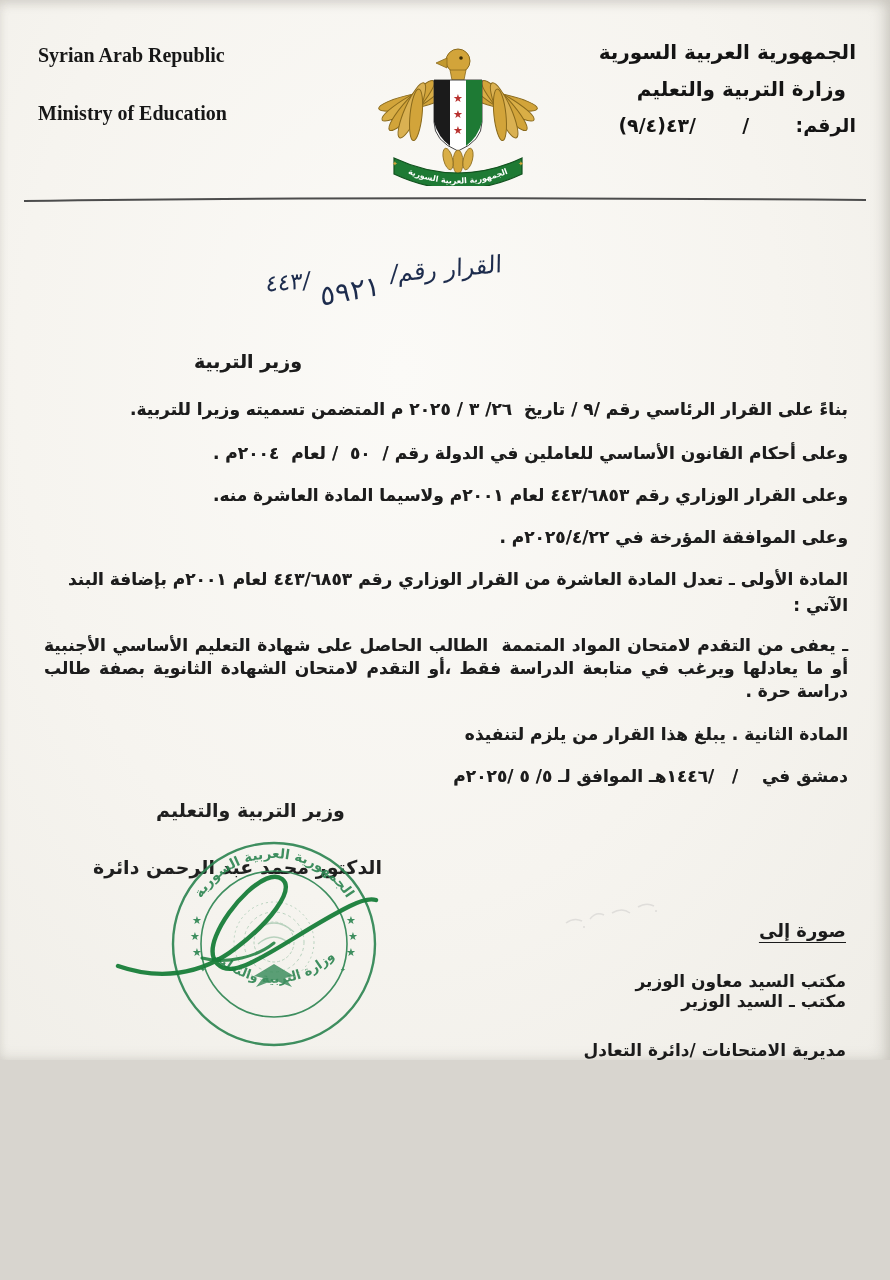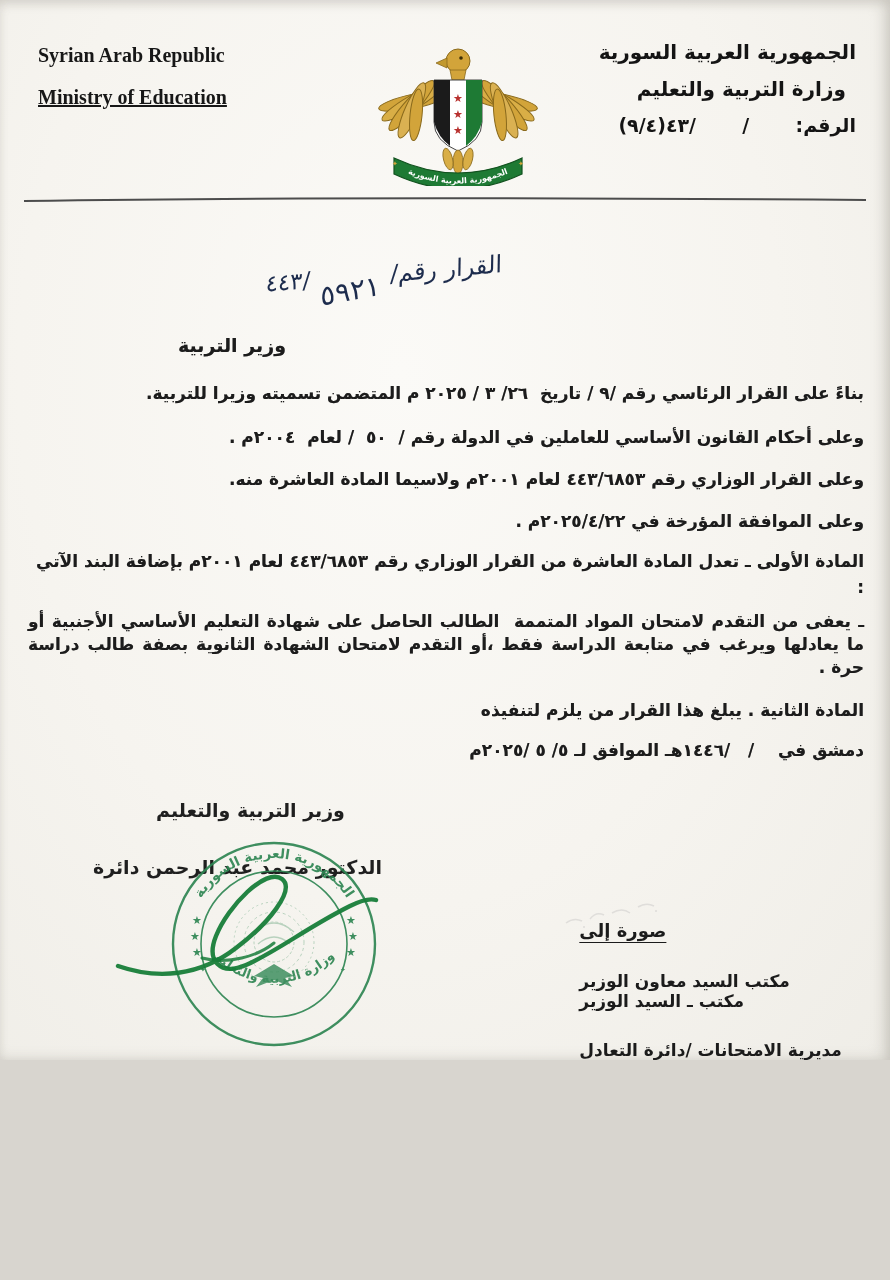--- a/index.html
+++ b/index.html
@@ -6,54 +6,54 @@
   body{background:#d8d5cf;font-family:"DejaVu Sans",sans-serif;}
   #page{
     position:relative;width:890px;height:1060px;margin:0 auto;overflow:hidden;
     background:radial-gradient(ellipse at 45% 35%, #fbfaf7 0%, #f6f4ef 55%, #efede7 100%);
     box-shadow:inset -6px 0 14px rgba(120,115,105,.25), inset 0 4px 10px rgba(120,115,105,.12);
     color:#1f1f1f;
   }
   .abs{position:absolute;}
   
   #hdr-left{left:38px;top:44px;font-family:"Liberation Serif",serif;font-weight:bold;font-size:20px;color:#171717;}
-  #hdr-left .l2{margin-top:19px;text-decoration:underline;}
+  #hdr-left .l2{margin-top:35px;}
   #hdr-right{right:34px;top:40px;direction:rtl;text-align:right;font-weight:bold;font-size:20px;color:#141414;}
   #hdr-right .hr-line{margin-bottom:13px;white-space:pre;}
   #hdr-right .hr-ministry{padding-left:28px;text-align:center;}
   #hdr-right .hr-number{font-size:19px;margin-top:2px;}
   #emblem-box{left:372px;top:24px;width:172px;height:162px;}
   
   #rule{left:24px;top:190px;width:842px;height:10px;}
   
   #decision{right:388px;top:246px;direction:rtl;white-space:nowrap;color:#1d2c4d;
     transform:rotate(-5deg) skewX(-6deg);transform-origin:right top;font-weight:400;}
   #decision .dn-prefix{font-size:24px;}
   #decision .dn-hand{font-size:28px;position:relative;top:15px;letter-spacing:6px;margin:0 10px;display:inline-block;transform:rotate(-6deg);}
   #decision .dn-suffix{font-size:23px;position:relative;top:-1px;}
   
   #body{left:28px;right:26px;top:332px;direction:rtl;text-align:right;font-weight:700;
     color:#1c1c1c;font-size:17px;text-shadow:0 0 .5px rgba(20,20,20,.45);}
-  #body p{margin:0;line-height:26px;}
+  #body p{margin:16px;line-height:26px;}
   .authority{font-size:19px;padding-left:150px;text-align:left;}
   .authority span{display:inline-block;direction:rtl;}
   .mt22{margin-top:22px!important;} .mt18{margin-top:18px!important;}
   .mt16{margin-top:16px!important;} .mt14{margin-top:14px!important;} .mt10{margin-top:10px!important;}
   .twoline{line-height:23px!important;text-align:justify;}
   .decides{padding-left:300px;text-align:left;font-size:18px;}
   .decides span{display:inline-block;direction:rtl;}
   .datewrap{white-space:pre;}
   
   #sig-title{left:156px;top:799px;font-size:19px;font-weight:700;direction:rtl;z-index:1;}
   #sig-name{left:120px;top:856px;width:262px;font-size:19px;font-weight:700;direction:rtl;white-space:nowrap;z-index:1;}
   #stamp{left:166px;top:836px;width:216px;height:216px;z-index:2;opacity:.92;}
   #scribble{left:106px;top:846px;width:276px;height:144px;z-index:3;}
   #smudge{left:560px;top:893px;width:120px;height:45px;opacity:.5;z-index:0;}
   
-  #copies{right:36px;top:920px;direction:rtl;text-align:left;font-weight:700;color:#1b1b1b;}
+  #copies{right:44px;top:920px;direction:rtl;text-align:right;font-weight:700;color:#1b1b1b;}
   #copies .c-head{font-size:18px;text-decoration:underline;text-underline-offset:5px;margin-bottom:30px;}
   #copies .c-item{font-size:17px;margin-bottom:0;}
   #copies .g1{margin-top:0;} #copies .g2{margin-top:27px;} #copies .g3{margin-top:20px;} #copies .g4{margin-top:29px;}
 </style>
 </head>
 <body>
 
 <div id="page">
 
   <div class="abs" id="hdr-left">

